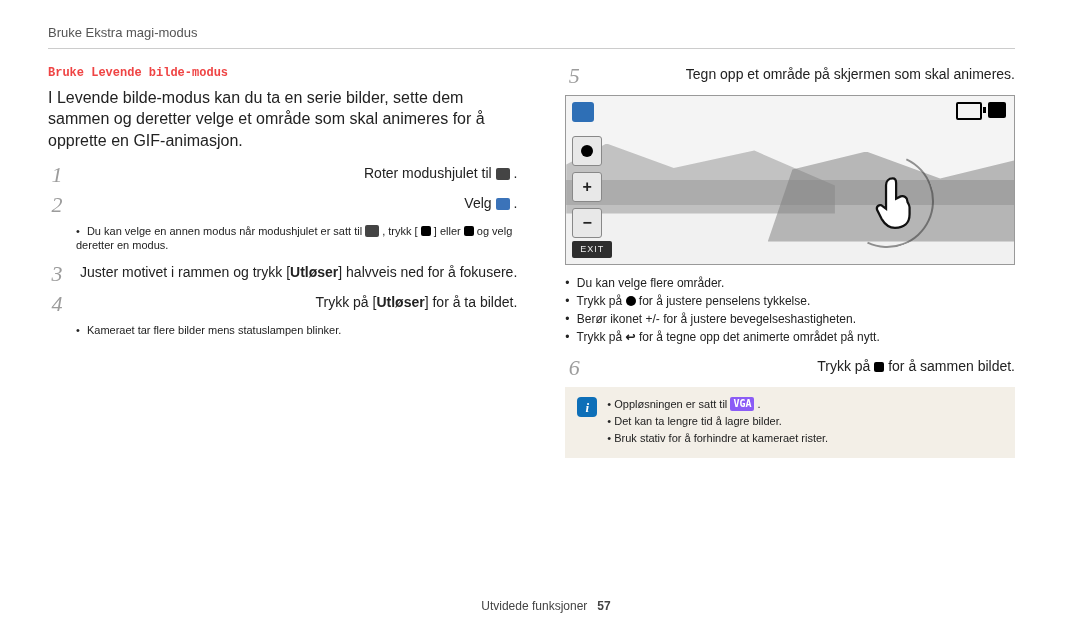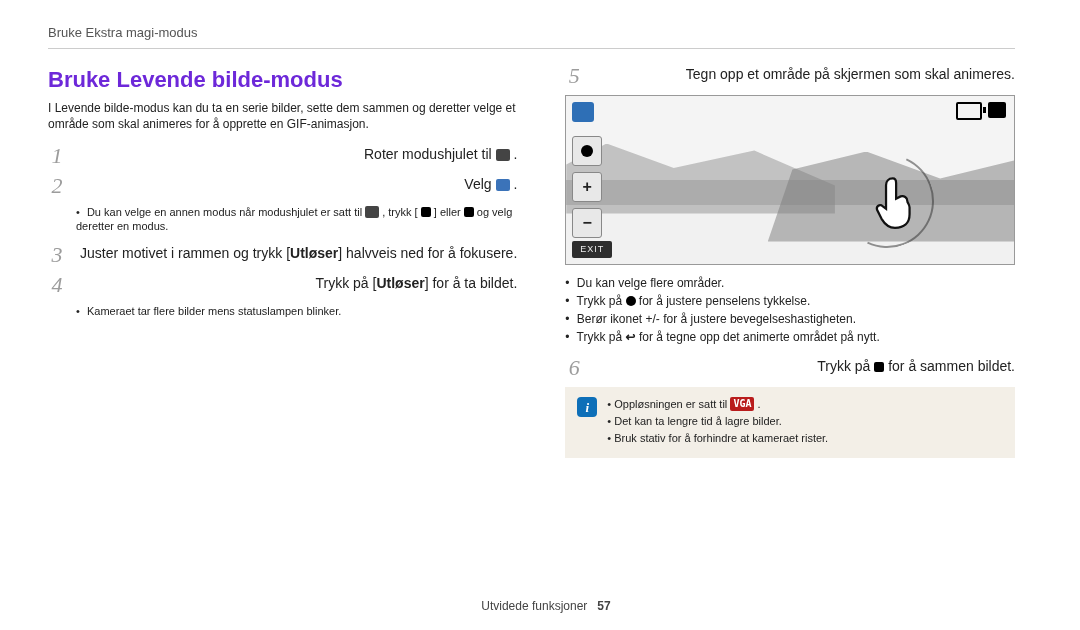--- a/index.html
+++ b/index.html
@@ -27,27 +27,28 @@
     border-bottom: 1px solid #ccc;
     margin-bottom: 16px;
   }
   .cols {
     display: flex;
     gap: 48px;
   }
   .col-left  { width: 480px; }
   .col-right { width: 460px; }
   .section-title {
-    color: #6d28d9;
+    color: #ef4444;
     font-weight: 700;
-    font-size: 22px;
+    font-size: 12px;
     margin-bottom: 6px;
+    font-family: Liberation Mono, monospace;
   }
   .intro {
-    font-size: 12px;
+    font-size: 16px;
     color: #222;
     margin-bottom: 12px;
   }
   .step {
     display: flex;
     gap: 10px;
     margin-bottom: 8px;
   }
   .step-num {
     font-style: italic;
@@ -181,21 +182,21 @@
     font-size: 13px;
     flex: 0 0 20px;
   }
   .note-box .note-body { font-size: 11px; }
   .note-box .note-body div { margin-bottom: 2px; }
   .vga {
     display: inline-block;
     font-family: monospace;
     font-weight: 700;
     font-size: 10px;
-    background: #b91c1c; color: #fff;
+    background: #8b5cf6; color: #fff;
     padding: 0 3px; border-radius: 2px;
     vertical-align: 1px;
   }
   .exit-chip {
     display:inline-block; font-size:9px; font-weight:700;
     background:#000; color:#fff; padding:0 4px; border-radius:2px;
     vertical-align:1px; letter-spacing:1px;
   }
   .footer {
     position: absolute;

